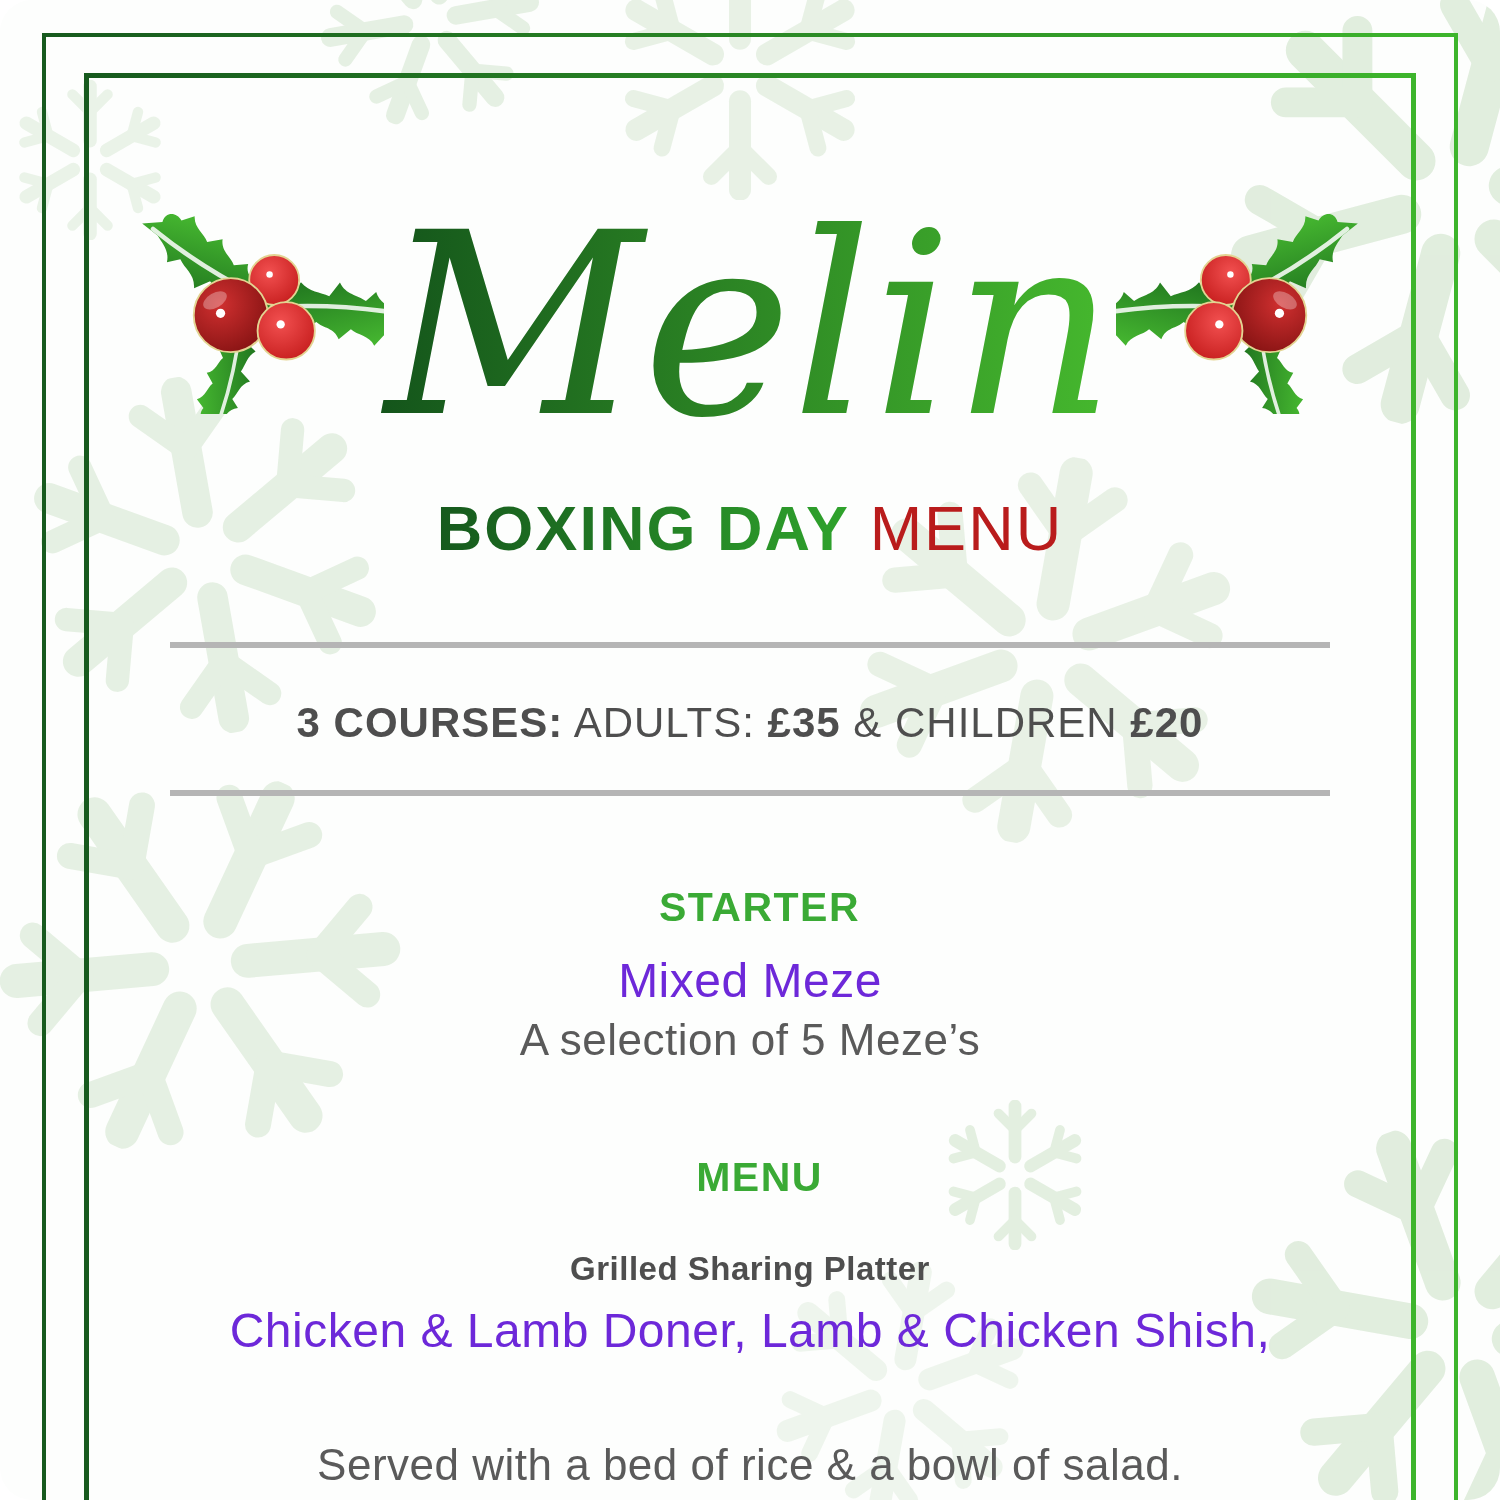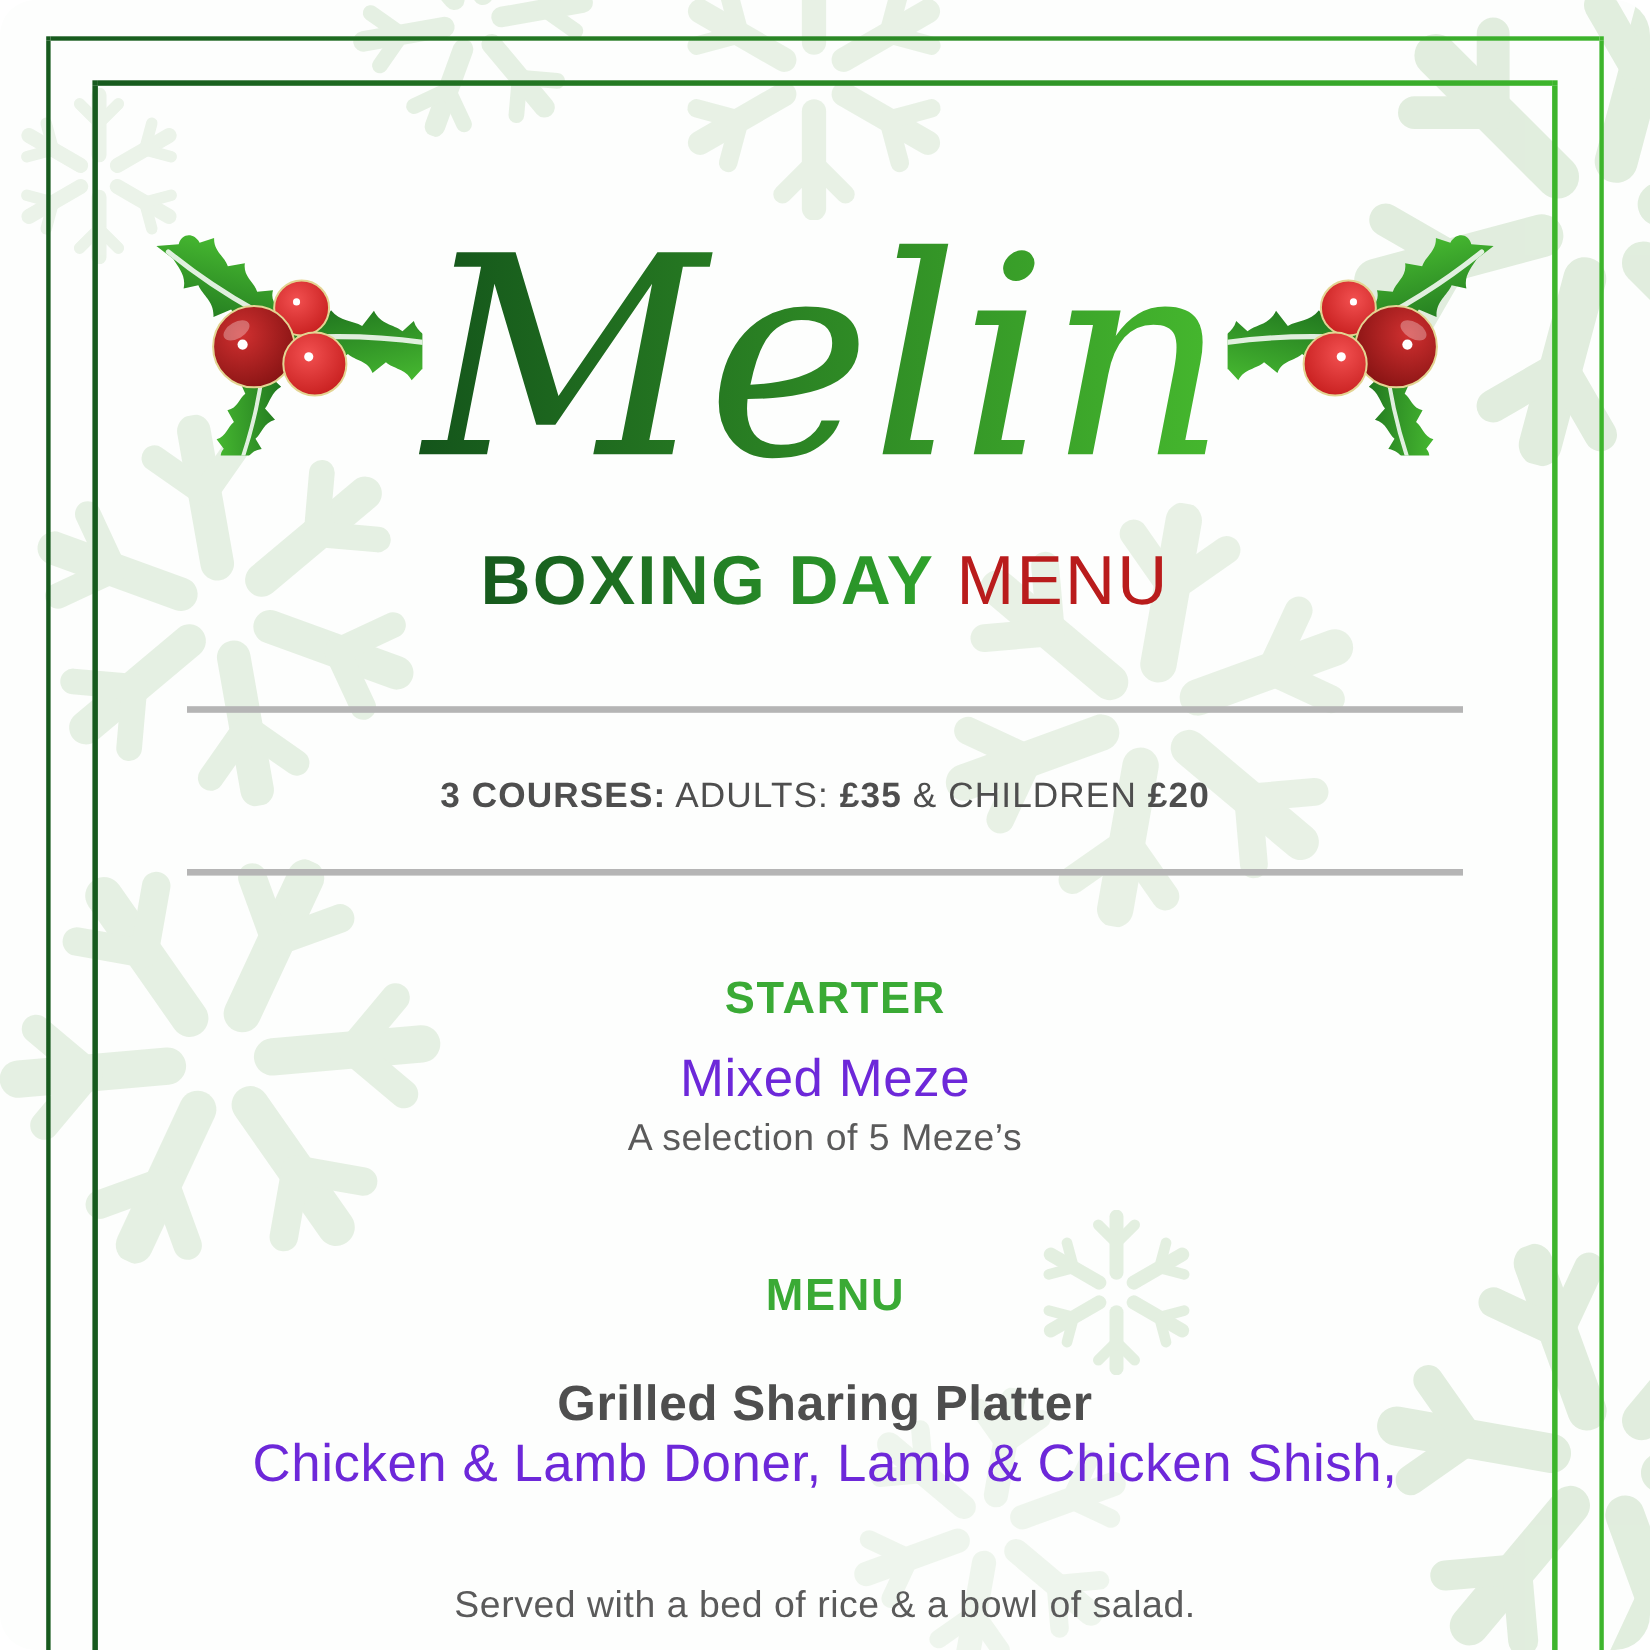--- a/index.html
+++ b/index.html
@@ -38,36 +38,36 @@
     background:linear-gradient(90deg,#16591d,#2fa32c);
     -webkit-background-clip:text;background-clip:text;
     color:transparent;-webkit-text-fill-color:transparent;
   }
   .title-regular{color:#b91c1c;font-weight:400;}
   
   .divider{position:absolute;left:170px;width:1160px;height:6px;background:#b5b5b5;}
   .divider-top{top:642px;}
   .divider-bottom{top:790px;}
   .pricing{
-    top:700px;font-size:32px;line-height:46px;color:#4e4e4e;
+    top:700px;font-size:42px;line-height:46px;color:#4e4e4e;
     letter-spacing:1px;white-space:nowrap;
   }
   .pricing span{white-space:pre;}
   .seg-bold{font-weight:700;}
   
   .section-heading{
     color:#3aaa35;font-weight:700;font-size:41px;letter-spacing:1.5px;padding-left:19px;
   }
   .starter-heading{top:884px;}
   .item-name{color:#6d28d9;font-size:48px;letter-spacing:0.5px;}
   .starter-name{top:953px;}
-  .item-desc{color:#5a5a5a;font-size:34px;letter-spacing:0.5px;}
+  .item-desc{color:#5a5a5a;font-size:44px;letter-spacing:0.5px;}
   .starter-desc{top:1015px;}
   .mains-heading{top:1154px;}
-  .mains-name{top:1250px;font-size:45px;font-weight:700;color:#4e4e4e;}
+  .mains-name{top:1250px;font-size:33px;font-weight:700;color:#4e4e4e;}
   .mains-line1{top:1303px;}
   .mains-line2{top:1353px;}
   .mains-desc{top:1440px;}
 </style>
 </head>
 <body>
 
 <div id="page">
 
   <svg width="0" height="0" style="position:absolute" aria-hidden="true">

